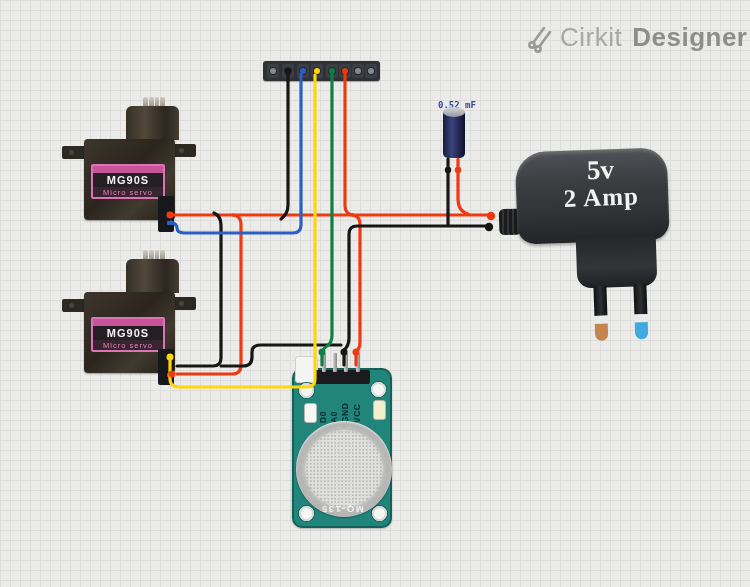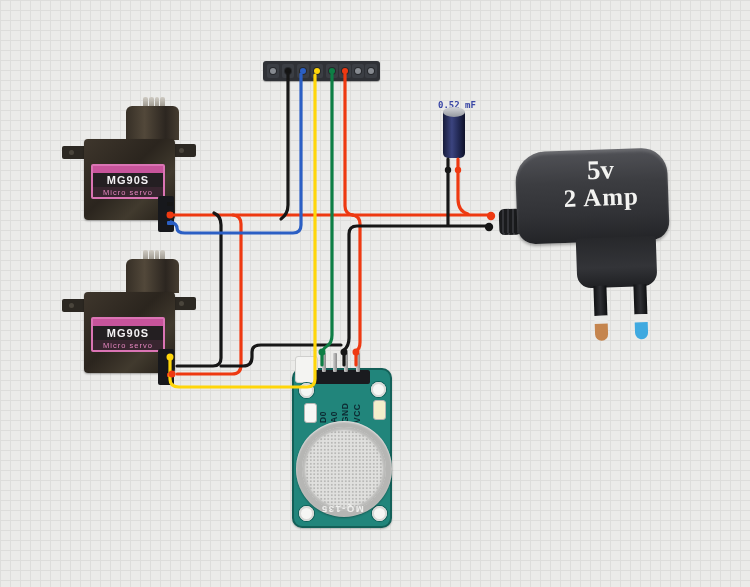--- a/index.html
+++ b/index.html
@@ -91,20 +91,32 @@
 
   svg.wires { position:absolute; inset:0; z-index:30; }
   .comp { z-index:10; }
 </style>
 </head>
 <body>
 
 <div class="stage">
   <div class="grid"></div>
 
+  <div class="logo">
+    <svg width="32" height="32" viewBox="0 0 32 32">
+      <g stroke="#9a9a98" stroke-width="2.6" fill="none" stroke-linecap="round">
+        <line x1="9" y1="22" x2="20" y2="7"></line>
+        <line x1="15" y1="26" x2="26" y2="11"></line>
+        <circle cx="8" cy="24" r="2.6" fill="#ebebe9"></circle>
+        <circle cx="14" cy="28" r="2.6" fill="#ebebe9"></circle>
+      </g>
+    </svg>
+    <span class="logo-light">Cirkit</span>
+    <span class="logo-bold">Designer</span>
+  </div>
 
   <div class="hstrip comp" id="hstrip">
       <div class="pin-cell" style="left: 4px;">
         <div class="pin-dot" style="background: rgb(135, 139, 145);"></div>
       </div>
       <div class="pin-cell" style="left: 19px;">
         <div class="pin-dot" style="background: rgb(20, 20, 20);"></div>
       </div>
       <div class="pin-cell" style="left: 34px;">
         <div class="pin-dot" style="background: rgb(43, 95, 196);"></div>

